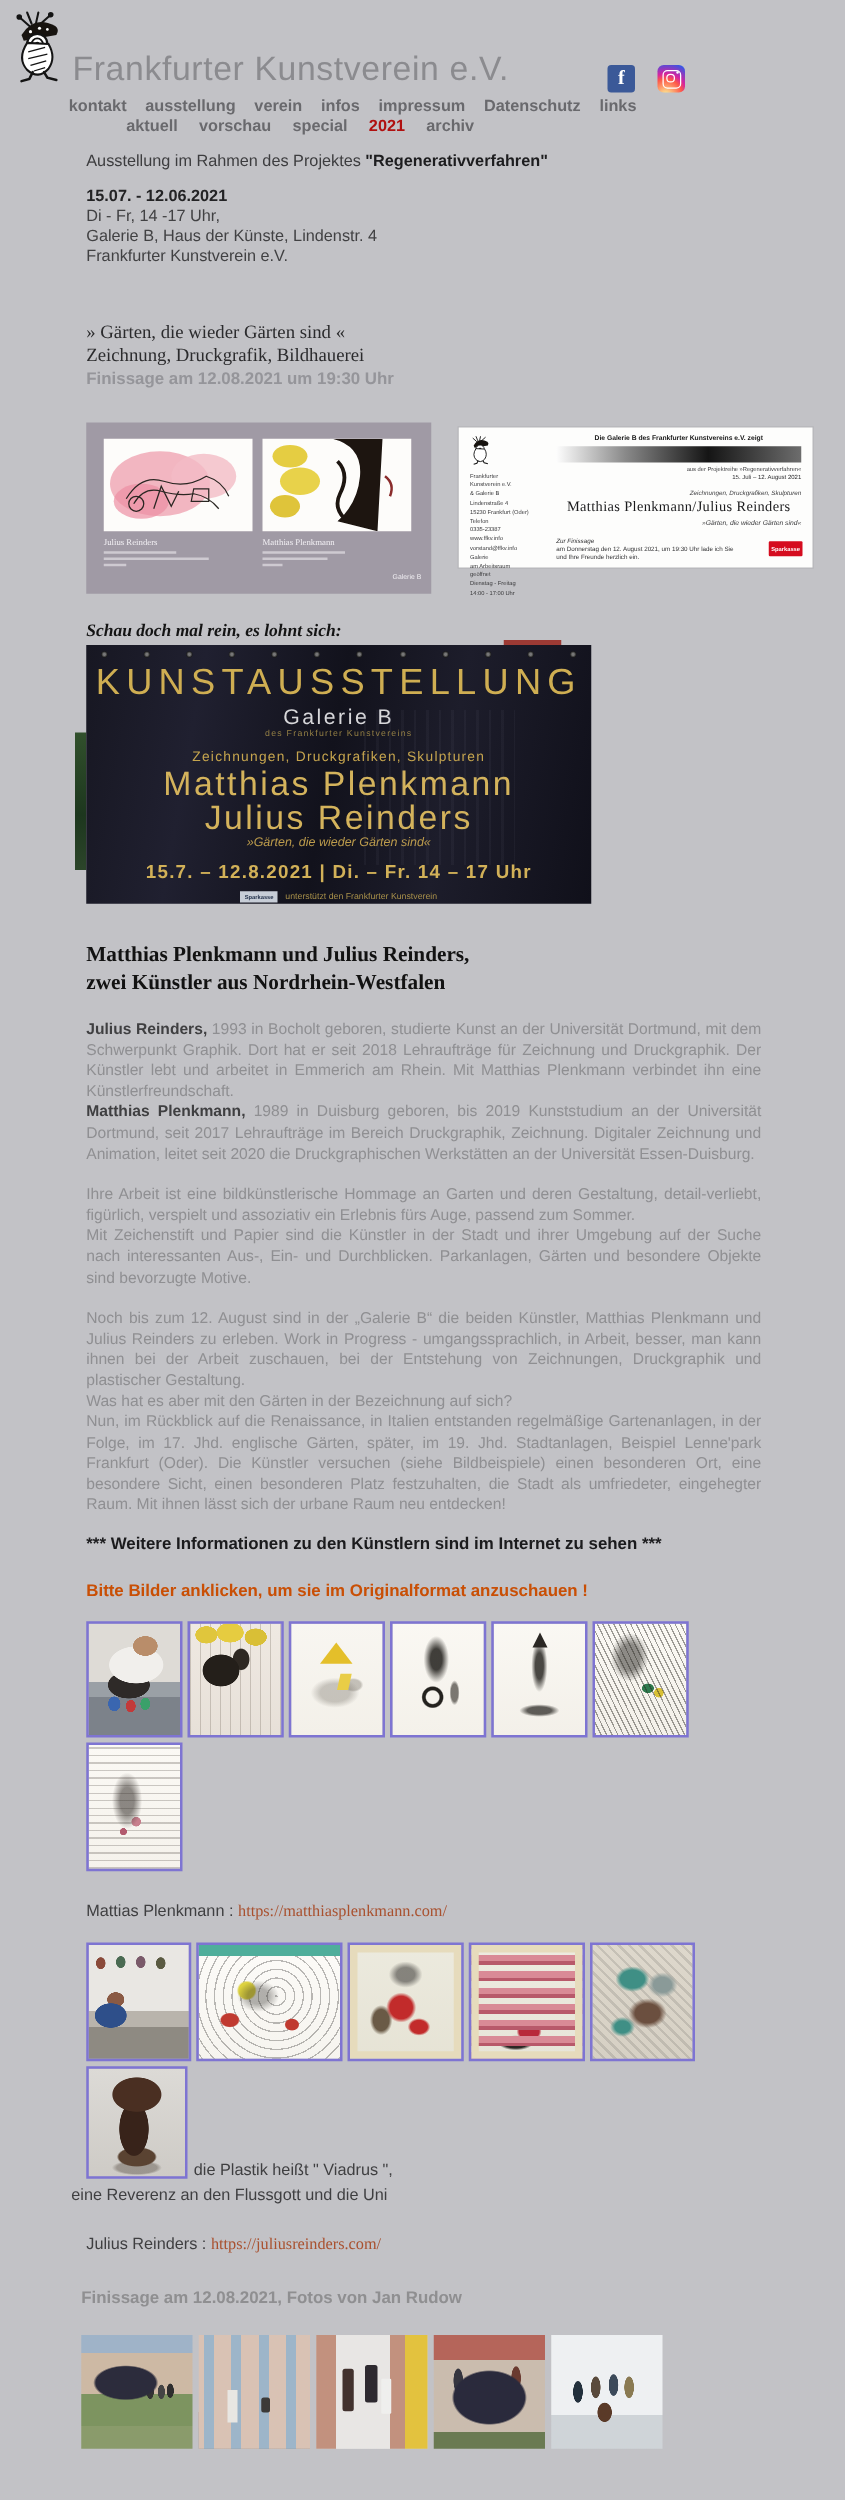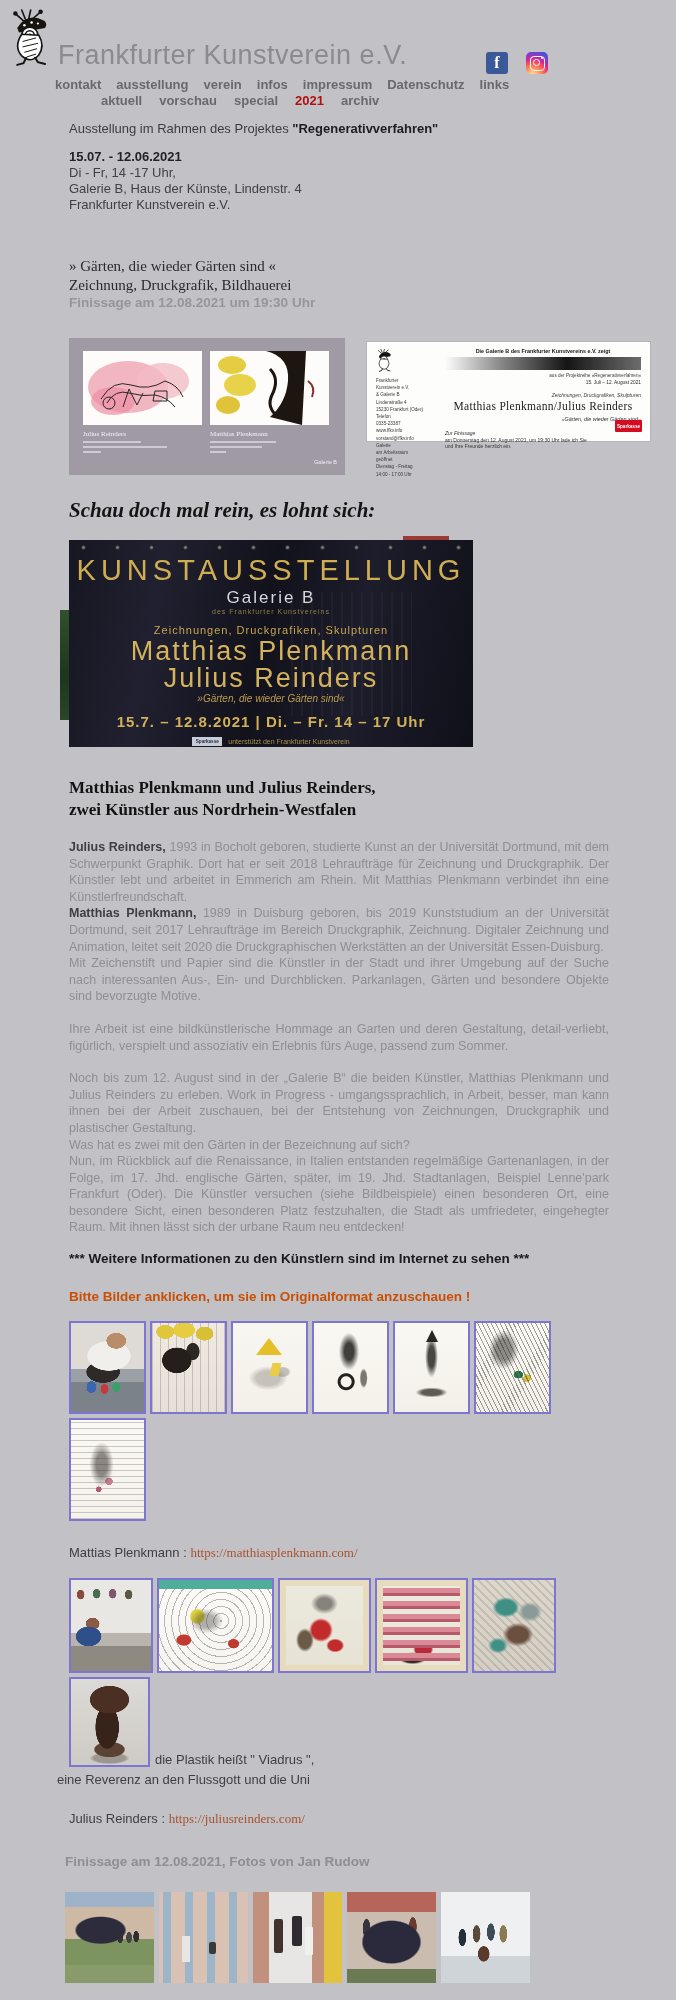--- a/index.html
+++ b/index.html
@@ -41,43 +41,43 @@
   .apanel.l{left:14px;}
   .apanel.r{left:141px;}
   .apanel svg{display:block;width:100%;height:100%;}
   .acap{position:absolute;top:92px;font-size:7px;color:#f2f0f4;font-family:"Liberation Serif",serif;}
   .acap.l{left:14px;} .acap.r{left:141px;}
   .acap .bars i{display:block;height:2.5px;background:rgba(244,242,246,.55);margin-top:2.5px;}
   .acap.l .bars i:nth-child(1){width:58px;} .acap.l .bars i:nth-child(2){width:84px;} .acap.l .bars i:nth-child(3){width:18px;}
   .acap.r .bars i:nth-child(1){width:66px;} .acap.r .bars i:nth-child(2){width:52px;} .acap.r .bars i:nth-child(3){width:16px;}
   .agal{position:absolute;right:8px;bottom:10px;font-size:5.5px;color:#efedf1;text-align:right;line-height:5px;}
 
-  .flyer{position:absolute;left:298px;top:4px;width:283px;height:99px;background:#fdfdfc;cursor:pointer;
+  .flyer{position:absolute;left:298px;top:4px;width:283px;height:112px;background:#fdfdfc;cursor:pointer;
          box-shadow:0 0 0 1px rgba(0,0,0,.06);}
   .flyer .flogo{position:absolute;left:9px;top:5px;width:22px;height:26px;}
   .fcol{position:absolute;left:9px;top:36px;width:62px;font-size:4.6px;line-height:6.2px;color:#3a3a3c;}
   .fcol div{margin-bottom:1px;}
   .fhead{position:absolute;left:78px;top:6px;width:196px;text-align:center;font-size:5.4px;color:#161616;font-weight:bold;}
   .fbar{position:absolute;left:78px;top:15px;width:196px;height:13px;
         background:linear-gradient(90deg,#fdfdfd,#8a8a8a 28%,#151515 62%,#6d6d6d);}
   .fproj{position:absolute;left:78px;top:31px;width:196px;text-align:right;font-size:4.6px;color:#3c3c3e;}
   .fdate{position:absolute;left:78px;top:38px;width:196px;text-align:right;font-size:4.8px;color:#2c2c2e;}
   .fgenre{position:absolute;left:78px;top:50px;width:196px;text-align:right;font-style:italic;font-size:5px;color:#3a3a3c;}
   .ftitle{position:absolute;left:74px;top:58px;width:204px;text-align:center;font-size:11.5px;letter-spacing:.3px;color:#1b1b1d;
           font-family:"Liberation Serif",serif;}
   .fmotto{position:absolute;left:78px;top:74px;width:196px;text-align:right;font-style:italic;font-size:5.4px;color:#333335;}
   .finv{position:absolute;left:78px;top:88px;width:196px;font-size:5px;line-height:6.6px;color:#323234;}
   .finv .it{font-style:italic;}
   .fspark{position:absolute;right:8px;bottom:9px;width:27px;height:12px;background:#d50c1f;border-radius:1px;
           display:flex;align-items:center;justify-content:center;color:#fff;font-size:4.6px;font-weight:bold;}
 
   
   .teaser{margin-top:23px;font-family:"Liberation Serif",serif;font-style:italic;font-weight:bold;
-          font-size:21px;color:#141414;}
-  .banner-wrap{margin-top:17px;position:relative;width:404px;height:207px;cursor:pointer;}
+          font-size:14px;color:#141414;}
+  .banner-wrap{margin-top:2px;position:relative;width:404px;height:207px;cursor:pointer;}
   .sliver-green{position:absolute;left:-9px;top:70px;width:9px;height:110px;
           background:linear-gradient(#31502c,#1d371e 60%,#2c452a);}
   .sliver-red{position:absolute;right:24px;top:-4px;width:46px;height:6px;background:#9c3a34;}
   .banner{position:absolute;inset:0;overflow:hidden;color:#cfae58;text-align:center;
           background:linear-gradient(100deg,#171722 0%,#202030 22%,#12121c 48%,#1d1d2b 70%,#10101a 100%);}
   .banner::before{content:"";position:absolute;left:55%;top:25%;width:30%;height:60%;
           background:repeating-linear-gradient(90deg,rgba(120,120,140,.08) 0 2px,transparent 2px 10px);}
   .grommets{display:flex;justify-content:space-between;padding:5px 12px 0;}
   .grommets i{width:5px;height:5px;border-radius:50%;background:radial-gradient(circle,#777 25%,#1a1a1a 70%);}
   .bn-title{margin-top:4px;font-size:29px;letter-spacing:5px;color:#cfae52;}
@@ -426,24 +426,24 @@
         </div>
       </div>
     </div>
 
     <div class="bio-h">
       <div>Matthias Plenkmann und Julius Reinders,</div>
       <div>zwei Künstler aus Nordrhein-Westfalen</div>
     </div>
     <p class="para mt18"><b>Julius Reinders,</b><span> 1993 in Bocholt geboren, studierte Kunst an der Universität Dortmund, mit dem Schwerpunkt Graphik. Dort hat er seit 2018 Lehraufträge für Zeichnung und Druckgraphik. Der Künstler lebt und arbeitet in Emmerich am Rhein. Mit Matthias Plenkmann verbindet ihn eine Künstlerfreundschaft.</span></p>
     <p class="para"><b>Matthias Plenkmann,</b><span> 1989 in Duisburg geboren, bis 2019 Kunststudium an der Universität Dortmund, seit 2017 Lehraufträge im Bereich Druckgraphik, Zeichnung. Digitaler Zeichnung und Animation, leitet seit 2020 die Druckgraphischen Werkstätten an der Universität Essen-Duisburg.</span></p>
+    <p class="para mt16">Ihre Arbeit ist eine bildkünstlerische Hommage an Garten und deren Gestaltung, detail-verliebt, figürlich, verspielt und assoziativ ein Erlebnis fürs Auge, passend zum Sommer.</p>
     <p class="para">Mit Zeichenstift und Papier sind die Künstler in der Stadt und ihrer Umgebung auf der Suche nach interessanten Aus-, Ein- und Durchblicken. Parkanlagen, Gärten und besondere Objekte sind bevorzugte Motive.</p>
-    <p class="para mt16">Ihre Arbeit ist eine bildkünstlerische Hommage an Garten und deren Gestaltung, detail-verliebt, figürlich, verspielt und assoziativ ein Erlebnis fürs Auge, passend zum Sommer.</p>
     <p class="para mt16">Noch bis zum 12. August sind in der „Galerie B“ die beiden Künstler, Matthias Plenkmann und Julius Reinders zu erleben. Work in Progress - umgangssprachlich, in Arbeit, besser, man kann ihnen bei der Arbeit zuschauen, bei der Entstehung von Zeichnungen, Druckgraphik und plastischer Gestaltung.</p>
-    <p class="para">Was hat es zwei mit den Gärten in der Bezeichnung auf sich?</p>
+    <p class="para">Was hat es aber mit den Gärten in der Bezeichnung auf sich?</p>
     <p class="para">Nun, im Rückblick auf die Renaissance, in Italien entstanden regelmäßige Gartenanlagen, in der Folge, im 17. Jhd. englische Gärten, später, im 19. Jhd. Stadtanlagen, Beispiel Lenne'park Frankfurt (Oder). Die Künstler versuchen (siehe Bildbeispiele) einen besonderen Ort, eine besondere Sicht, einen besonderen Platz festzuhalten, die Stadt als umfriedeter, eingehegter Raum. Mit ihnen lässt sich der urbane Raum neu entdecken!</p>
     <div class="infoline">*** Weitere Informationen zu den Künstlern sind im Internet zu sehen ***</div>
     <div class="clicknote">Bitte Bilder anklicken, um sie im Originalformat anzuschauen !</div>
 
     <div class="grow g1">
         <div class="thumb t-p1"></div>
         <div class="thumb t-d1"></div>
         <div class="thumb t-d2"></div>
         <div class="thumb t-d3"></div>
         <div class="thumb t-d4"></div>

